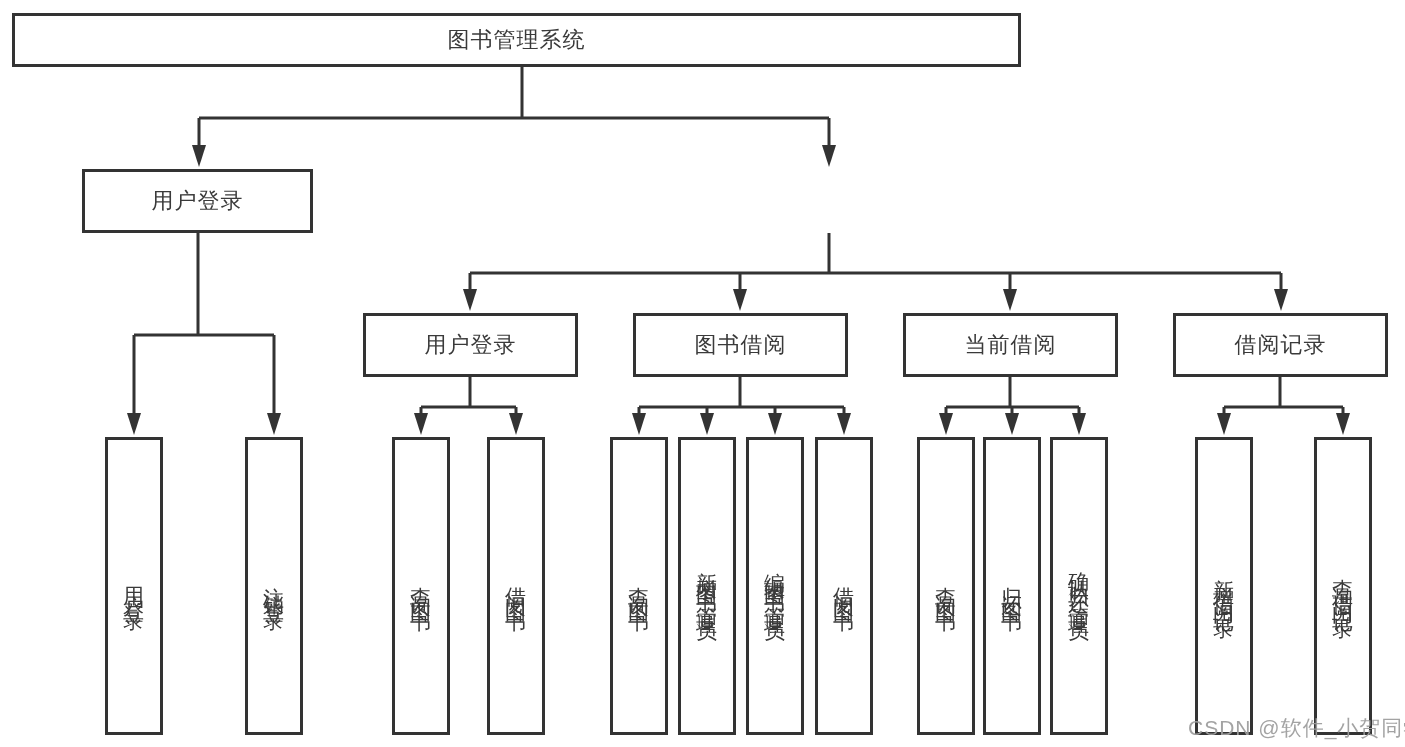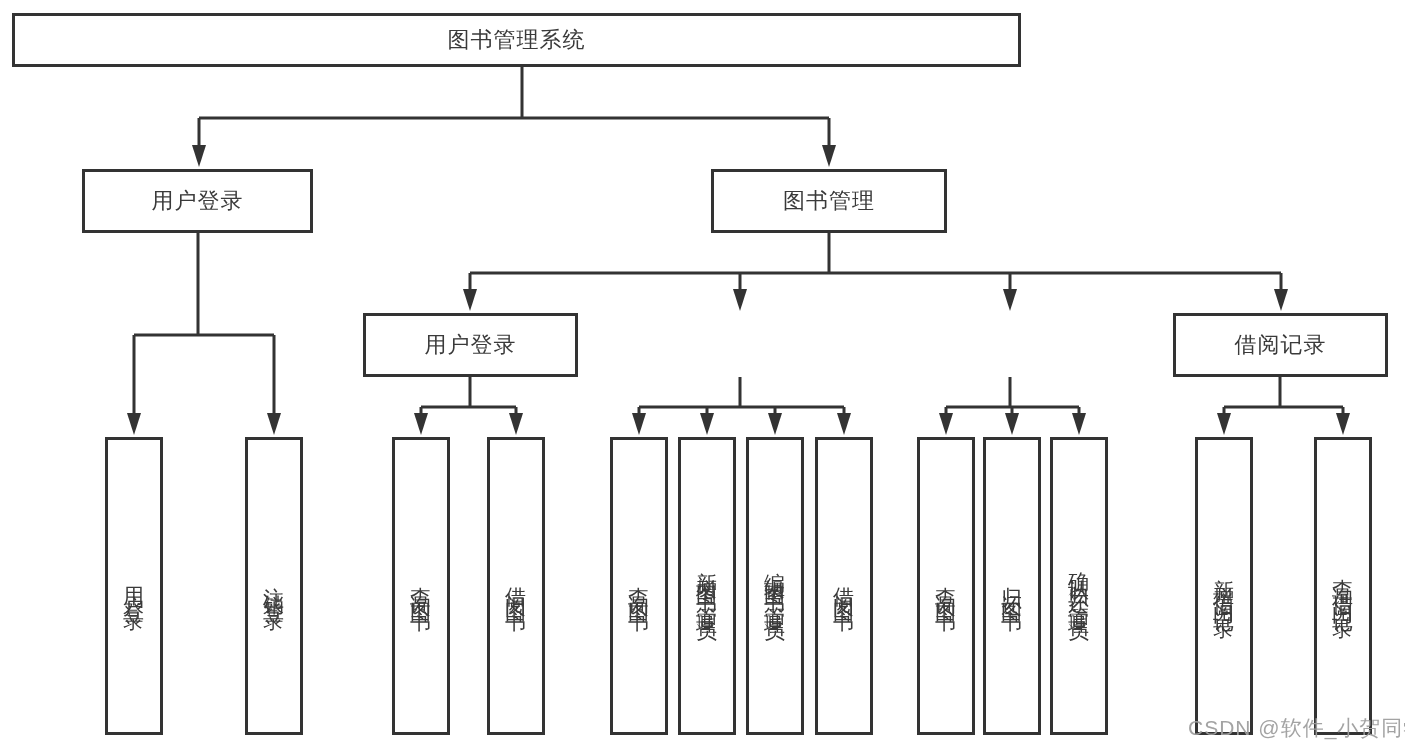--- a/index.html
+++ b/index.html
@@ -112,26 +112,29 @@
     </g>
   </svg>
 
   <div class="node node-root" style="left:12px; top:13px; width:1009px; height:54px;">
     <span>图书管理系统</span>
   </div>
 
   <div class="node node-h" style="left:82px; top:169px; width:231px; height:64px;">
     <span>用户登录</span>
   </div>
-  <div class="node node-h" style="left:711px; top:169px; width:236px; height:64px;">
-    <span>图书管理</span>
-  </div>
 
   <div class="node node-h" style="left:363px; top:313px; width:215px; height:64px;">
     <span>用户登录</span>
+  </div>
+  <div class="node node-h" style="left:633px; top:313px; width:215px; height:64px;">
+    <span>图书借阅</span>
+  </div>
+  <div class="node node-h" style="left:903px; top:313px; width:215px; height:64px;">
+    <span>当前借阅</span>
   </div>
   <div class="node node-h" style="left:1173px; top:313px; width:215px; height:64px;">
     <span>借阅记录</span>
   </div>
 
   <div class="node leaf" style="left:105px;">
     <span>用户登录</span>
   </div>
   <div class="node leaf" style="left:245px;">
     <span>注销登录</span>

